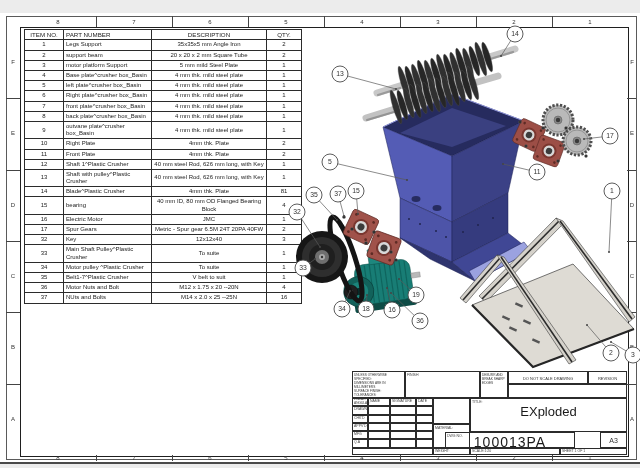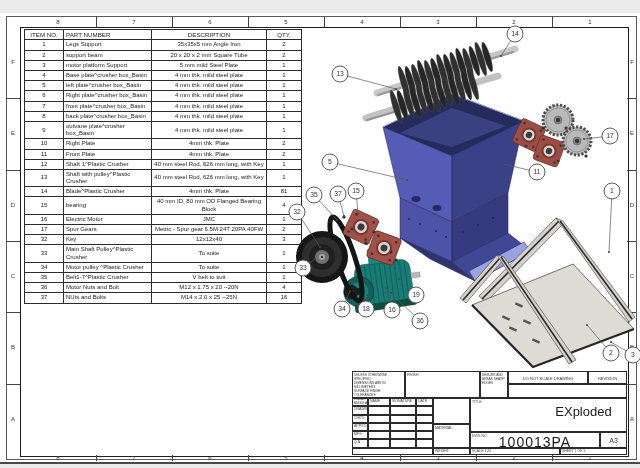--- a/index.html
+++ b/index.html
@@ -576,27 +576,27 @@
       </div>
     <div class="tb-cell" style="left:433px;top:398px;width:37px;height:26px;"></div>
     <div class="tb-cell" style="left:433px;top:424px;width:37px;height:24px;">
       <span class="lbl">MATERIAL:</span>
     </div>
     <div class="tb-cell" style="left:433px;top:448px;width:37px;height:7px;">
       <span class="lbl" style="top:0">WEIGHT:</span>
     </div>
     <div class="tb-cell" style="left:352px;top:448px;width:81px;height:7px;"></div>
 
-    <div class="tb-cell" style="left:470px;top:398px;width:157px;height:34px;padding-left:35px;">
+    <div class="tb-cell" style="left:470px;top:398px;width:157px;height:34px;">
       <span class="lbl">TITLE:</span>
       <div class="big-title" style="top:6px;">
         <div>EXploded</div>
       </div>
     </div>
-    <div class="tb-cell" style="left:470px;top:432px;width:130px;height:16px;">
+    <div class="tb-cell" style="left:445px;top:432px;width:130px;height:16px;">
       <span class="lbl">DWG NO.</span>
       <div class="dwg-num" style="top:1px;">100013PA</div>
     </div>
     <div class="tb-cell" style="left:600px;top:432px;width:27px;height:16px;font-size:7px;text-align:center;padding-top:4px;">
       <span>A3</span>
     </div>
     <div class="tb-cell" style="left:470px;top:448px;width:90px;height:7px;">
       <span class="lbl" style="top:0">SCALE:1:20</span>
     </div>
     <div class="tb-cell" style="left:560px;top:448px;width:67px;height:7px;">

